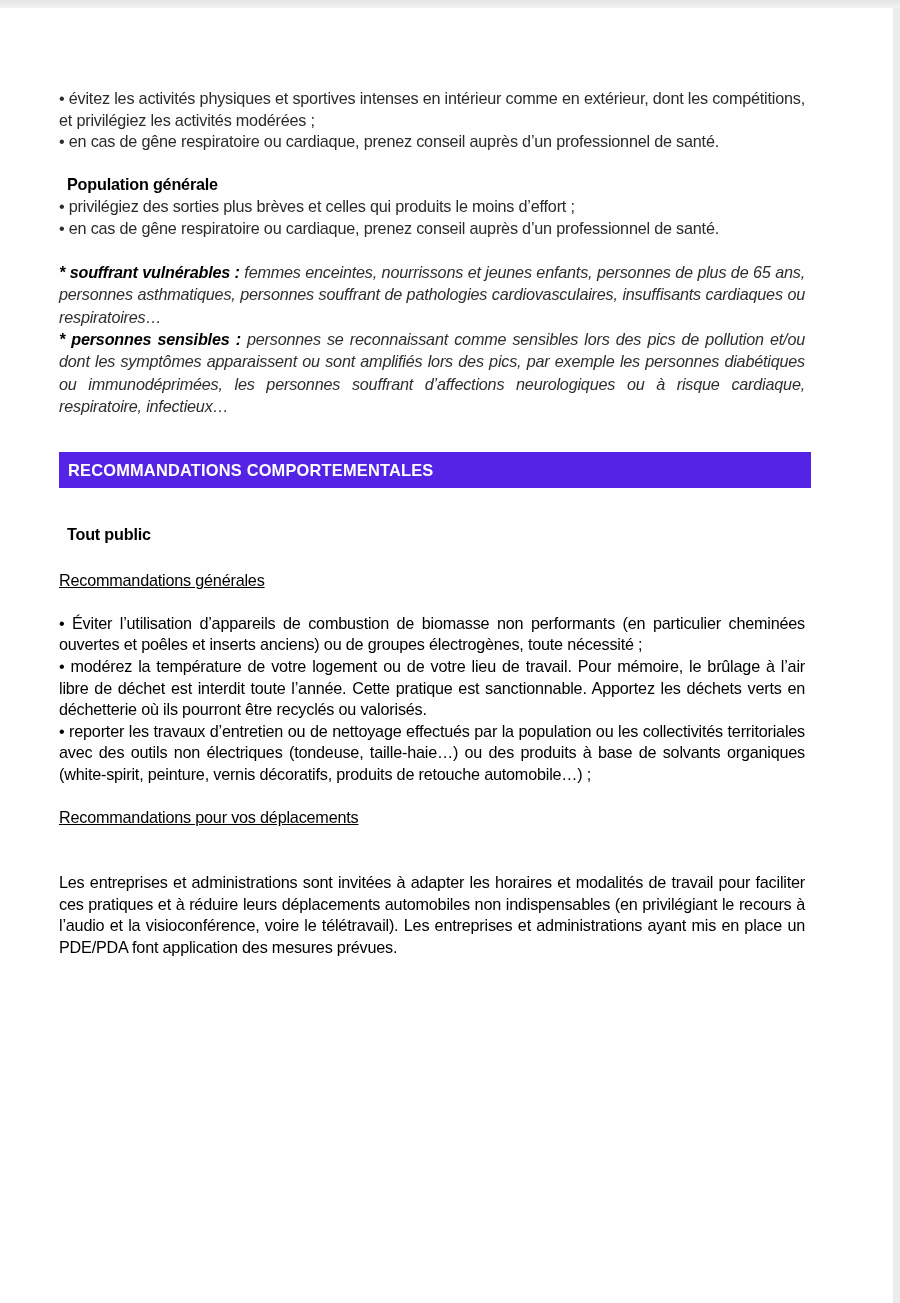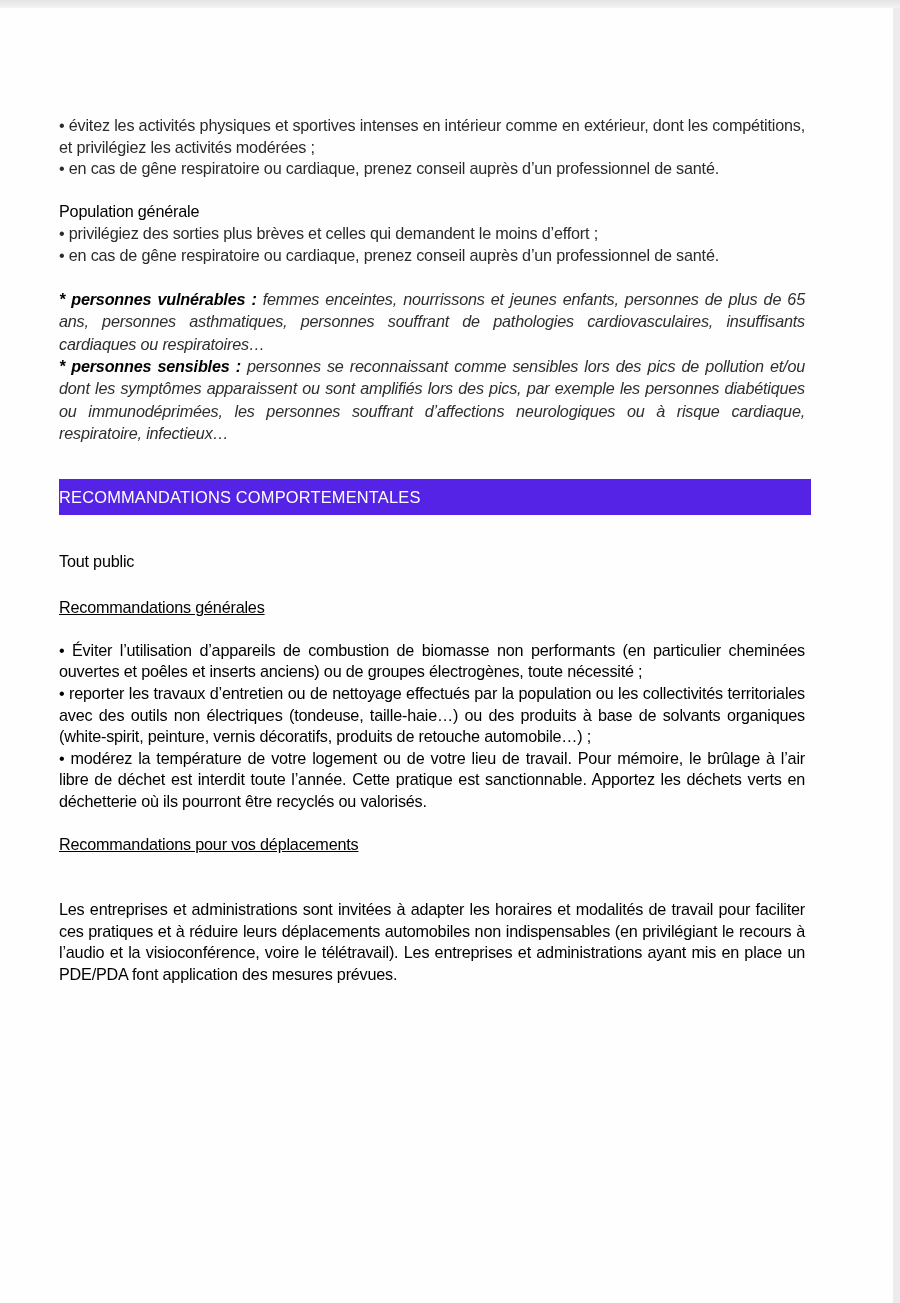--- a/index.html
+++ b/index.html
@@ -17,39 +17,40 @@
   .rightband {
     position: absolute; right: 0; top: 8px; width: 7px; height: 1295px;
     background: #ececec;
     border-left: 1px solid #e2e2e2;
   }
   .page {
     position: absolute; left: 0; top: 8px; width: 893px; height: 1295px;
     background: #fefefe;
   }
   .content {
-    position: absolute; left: 59px; top: 107px; width: 746px;
+    position: absolute; left: 59px; top: 80px; width: 746px;
     font-size: 16.2px; line-height: 21.6px;
     letter-spacing: -0.2px;
   }
   .light { color: #2b2b2b; font-weight: normal; }
   .just { text-align: justify; }
   p { margin: 0; }
   .gap { height: 21.6px; }
-  .bold-head { font-weight: normal; color: #000; }
+  .bold-head { font-weight: bold; color: #000; margin-left: 8px; }
   .italic { font-style: italic; color: #2e2e2e; }
   .italic b { font-weight: bold; color: #000; }
   .banner {
     margin-top: 34px;
     width: 752px; height: 36px;
     background: #5423e6;
     color: #ffffff;
-    font-weight: normal;
+    font-weight: bold;
     font-size: 16.4px;
     line-height: 36px;
+    padding-left: 9px;
     box-sizing: border-box;
     letter-spacing: 0.2px;
   }
   .ul { text-decoration: underline; }
   .dark { color: #000000; }
 </style>
 </head>
 <body>
 
 <div class="topband"></div>
@@ -60,44 +61,44 @@
 
     <div class="light">
       <p class="just">• évitez les activités physiques et sportives intenses en intérieur comme en extérieur, dont les compétitions, et privilégiez les activités modérées ;</p>
       <p class="just">• en cas de gêne respiratoire ou cardiaque, prenez conseil auprès d’un professionnel de santé.</p>
     </div>
 
     <div class="gap"></div>
 
     <div class="light">
       <p class="bold-head">Population générale</p>
-      <p class="just">• privilégiez des sorties plus brèves et celles qui demandent le moins d’effort ;</p>
+      <p class="just">• privilégiez des sorties plus brèves et celles qui produits le moins d’effort ;</p>
       <p class="just">• en cas de gêne respiratoire ou cardiaque, prenez conseil auprès d’un professionnel de santé.</p>
     </div>
 
     <div class="gap"></div>
 
     <div>
-      <p class="just italic" style="line-height:22.4px;"><b>* personnes vulnérables :</b><span> femmes enceintes, nourrissons et jeunes enfants, personnes de plus de 65 ans, personnes asthmatiques, personnes souffrant de pathologies cardiovasculaires, insuffisants cardiaques ou respiratoires…</span></p>
+      <p class="just italic" style="line-height:22.4px;"><b>* souffrant vulnérables :</b><span> femmes enceintes, nourrissons et jeunes enfants, personnes de plus de 65 ans, personnes asthmatiques, personnes souffrant de pathologies cardiovasculaires, insuffisants cardiaques ou respiratoires…</span></p>
       <p class="just italic" style="line-height:22.4px;"><b>* personnes sensibles :</b><span> personnes se reconnaissant comme sensibles lors des pics de pollution et/ou dont les symptômes apparaissent ou sont amplifiés lors des pics, par exemple les personnes diabétiques ou immunodéprimées, les personnes souffrant d’affections neurologiques ou à risque cardiaque, respiratoire, infectieux…</span></p>
     </div>
 
     <div class="banner">RECOMMANDATIONS COMPORTEMENTALES</div>
 
     <div style="height:36px;"></div>
     <p class="bold-head">Tout public</p>
 
     <div style="height:25px;"></div>
     <p class="ul dark">Recommandations générales</p>
 
     <div style="height:21px;"></div>
     <div class="dark">
       <p class="just">• Éviter l’utilisation d’appareils de combustion de biomasse non performants (en particulier cheminées ouvertes et poêles et inserts anciens) ou de groupes électrogènes, toute nécessité ;</p>
+      <p class="just">• modérez la température de votre logement ou de votre lieu de travail. Pour mémoire, le brûlage à l’air libre de déchet est interdit toute l’année. Cette pratique est sanctionnable. Apportez les déchets verts en déchetterie où ils pourront être recyclés ou valorisés.</p>
       <p class="just">• reporter les travaux d’entretien ou de nettoyage effectués par la population ou les collectivités territoriales avec des outils non électriques (tondeuse, taille-haie…) ou des produits à base de solvants organiques (white-spirit, peinture, vernis décoratifs, produits de retouche automobile…) ;</p>
-      <p class="just">• modérez la température de votre logement ou de votre lieu de travail. Pour mémoire, le brûlage à l’air libre de déchet est interdit toute l’année. Cette pratique est sanctionnable. Apportez les déchets verts en déchetterie où ils pourront être recyclés ou valorisés.</p>
     </div>
 
     <div class="gap"></div>
     <p class="ul dark">Recommandations pour vos déplacements</p>
 
     <div class="gap"></div>
     <div class="dark">
     </div>
 
     <div class="gap"></div>

